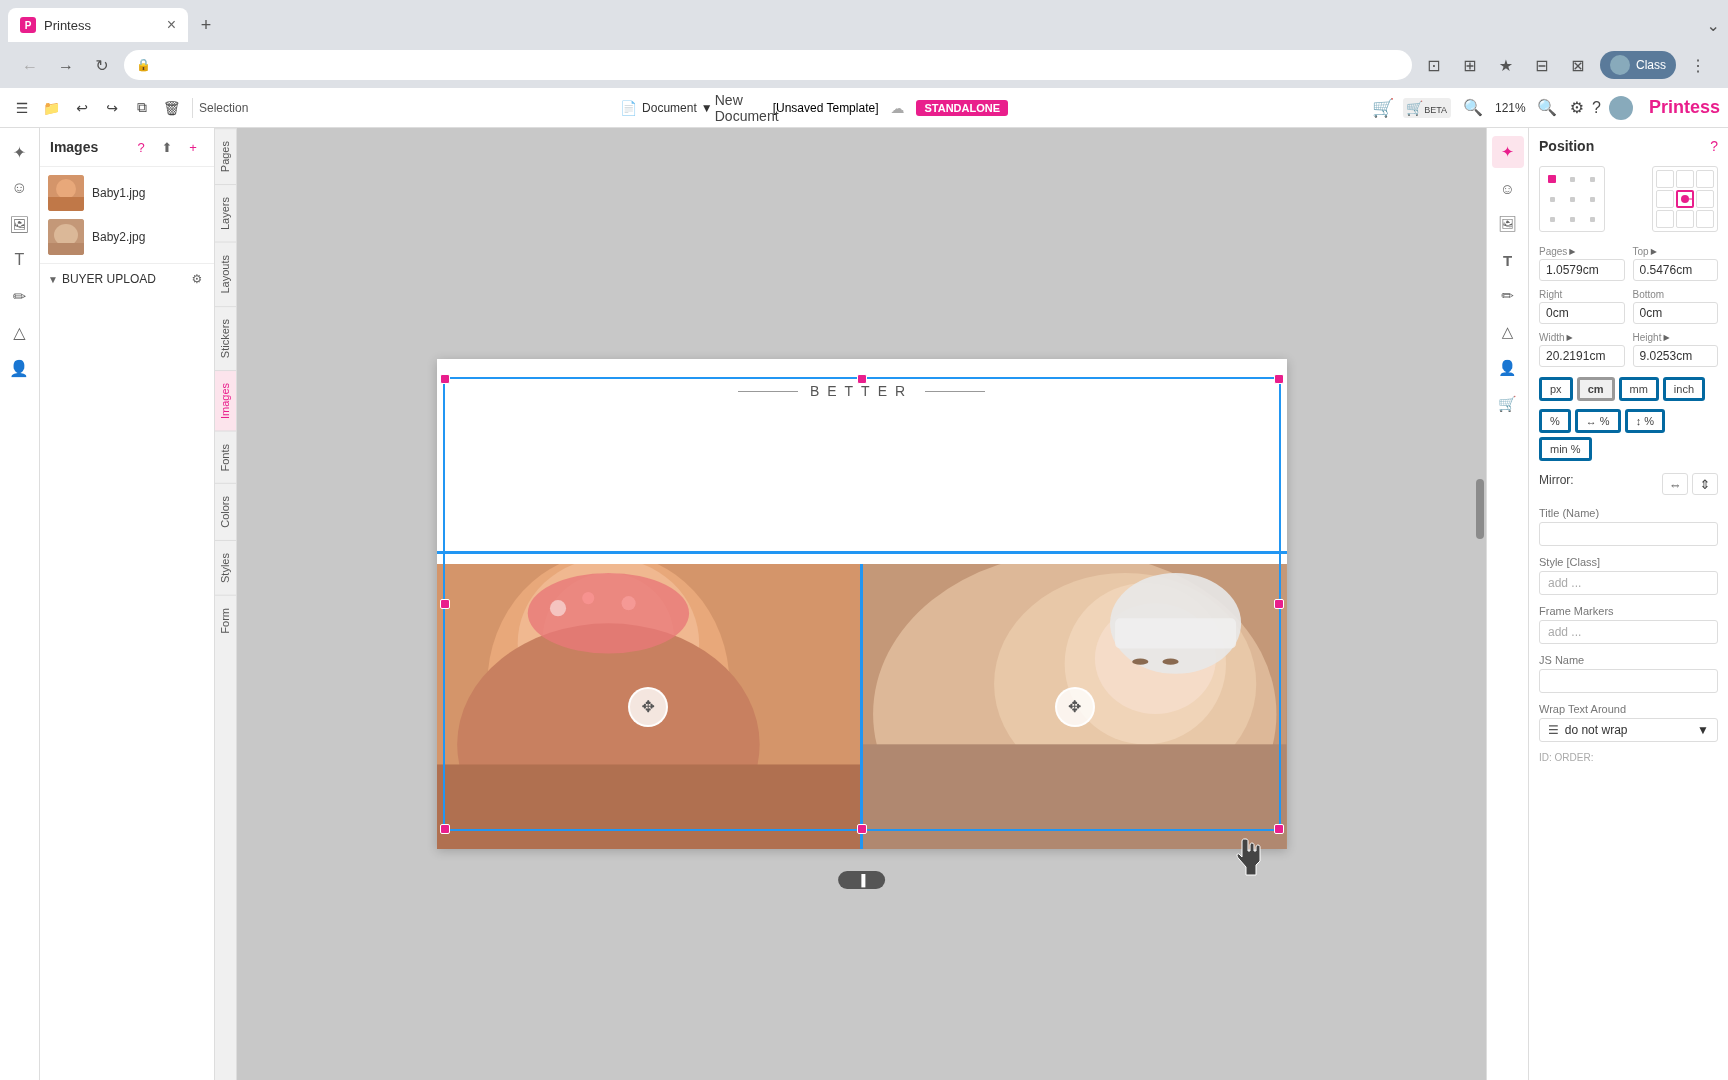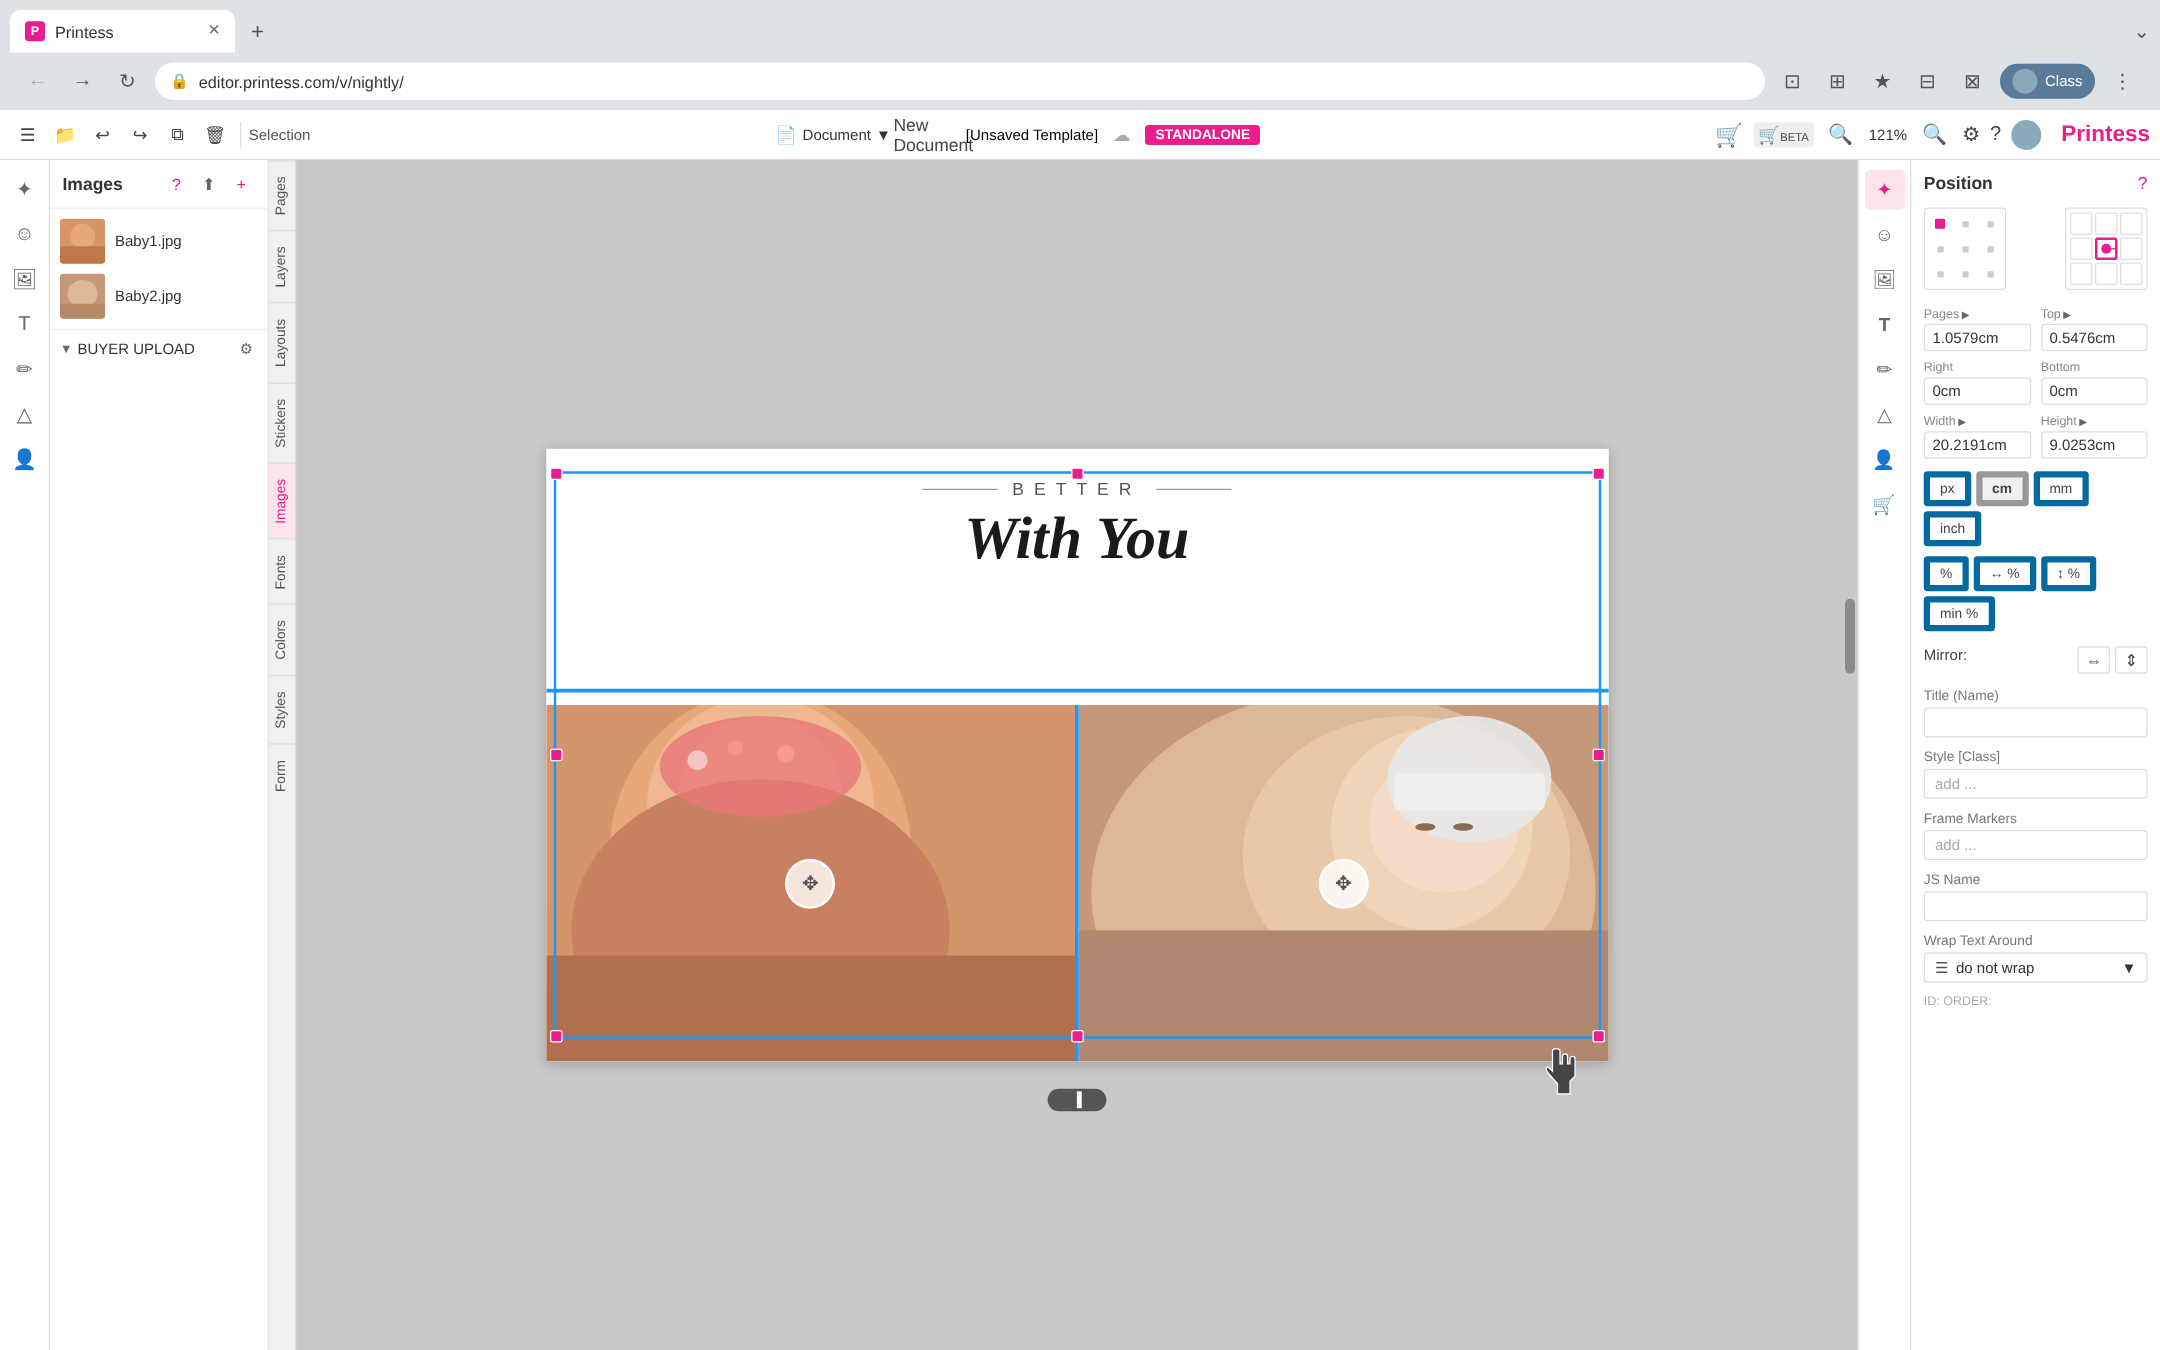--- a/index.html
+++ b/index.html
@@ -111,21 +111,21 @@
 
     .align-section { display: flex; justify-content: space-between; margin-bottom: 14px; }
 
     .pos-fields { display: grid; grid-template-columns: 1fr 1fr; gap: 8px; margin-bottom: 10px; }
     .pos-field { display: flex; flex-direction: column; gap: 2px; }
     .pos-field-label { font-size: 10px; color: #888; display: flex; align-items: center; gap: 2px; }
     .pos-field-arrow { font-size: 8px; color: #666; cursor: pointer; }
     .pos-field-input { border: 1px solid #ddd; border-radius: 3px; padding: 3px 6px; font-size: 12px; color: #333; background: white; width: 100%; }
 
     .unit-btns { display: flex; gap: 4px; margin-bottom: 8px; flex-wrap: wrap; }
-    .unit-btn { padding: 3px 8px; border: 5px solid #0369a1; border-radius: 3px; font-size: 11px; cursor: pointer; color: #444; background: white; }
+    .unit-btn { padding: 3px 8px; border: 3px solid #0369a1; border-radius: 3px; font-size: 11px; cursor: pointer; color: #444; background: white; }
     .unit-btn.active { background: #f0f0f0; border-color: #999; font-weight: 600; }
     .unit-row2 { display: flex; gap: 4px; margin-bottom: 12px; flex-wrap: wrap; }
 
     .mirror-row { display: flex; justify-content: space-between; margin-bottom: 12px; }
     .mirror-label { font-size: 12px; color: #444; }
     .mirror-btns { display: flex; gap: 4px; }
     .mirror-btn { width: 26px; height: 22px; display: flex; align-items: center; justify-content: center; cursor: pointer; border: 1px solid #ddd; border-radius: 3px; font-size: 13px; color: #444; }
 
     .prop-field { margin-bottom: 10px; }
     .prop-label { font-size: 11px; color: #777; margin-bottom: 3px; }
@@ -156,21 +156,20 @@
     <div class="new-tab-btn">+</div>
     <div class="tab-overflow">⌄</div>
   </div>
 
   <div class="nav-bar">
     <div class="nav-btn disabled">←</div>
     <div class="nav-btn">→</div>
     <div class="nav-btn">↻</div>
     <div class="address-bar">
       <span class="address-lock">🔒</span>
-      <span class="address-url">editor.printess.com/v/nightly/</span>
     </div>
     <div class="nav-icons">
       <div class="nav-icon">⊡</div>
       <div class="nav-icon">⊞</div>
       <div class="nav-icon">★</div>
       <div class="nav-icon">⊟</div>
       <div class="nav-icon">⊠</div>
       <div class="profile-btn">
         <div class="profile-avatar"></div>
         <span>Class</span>
@@ -302,21 +301,20 @@
           <div style="position:absolute;top:50%;right:-5px;transform:translateY(-50%);width:10px;height:10px;background:#e91e8c;border:1px solid white;border-radius:2px;"></div>
         </div>
 
         <div class="canvas-text-area">
           <div class="life-is-text">
             <div class="better-line">
               <div class="better-dash"></div>
               <span style="font-size:14px;letter-spacing:8px;color:#555;font-family:sans-serif;">BETTER</span>
               <div class="better-dash"></div>
             </div>
-            <div style="font-size:48px;color:#1a1a1a;font-family:Georgia,serif;font-style:italic;font-weight:bold;text-align:center;">With You</div>
           </div>
         </div>
 
         <div class="page-sep" style="top:192px;"></div>
 
         <div class="canvas-photos">
           <div class="photo-slot baby1-photo">
             <svg width="100%" height="100%" viewBox="0 0 420 285" preserveAspectRatio="xMidYMid slice">
               <rect width="420" height="285" fill="#d4956a"></rect>
               <ellipse cx="170" cy="120" rx="120" ry="130" fill="#e8a87a"></ellipse>

